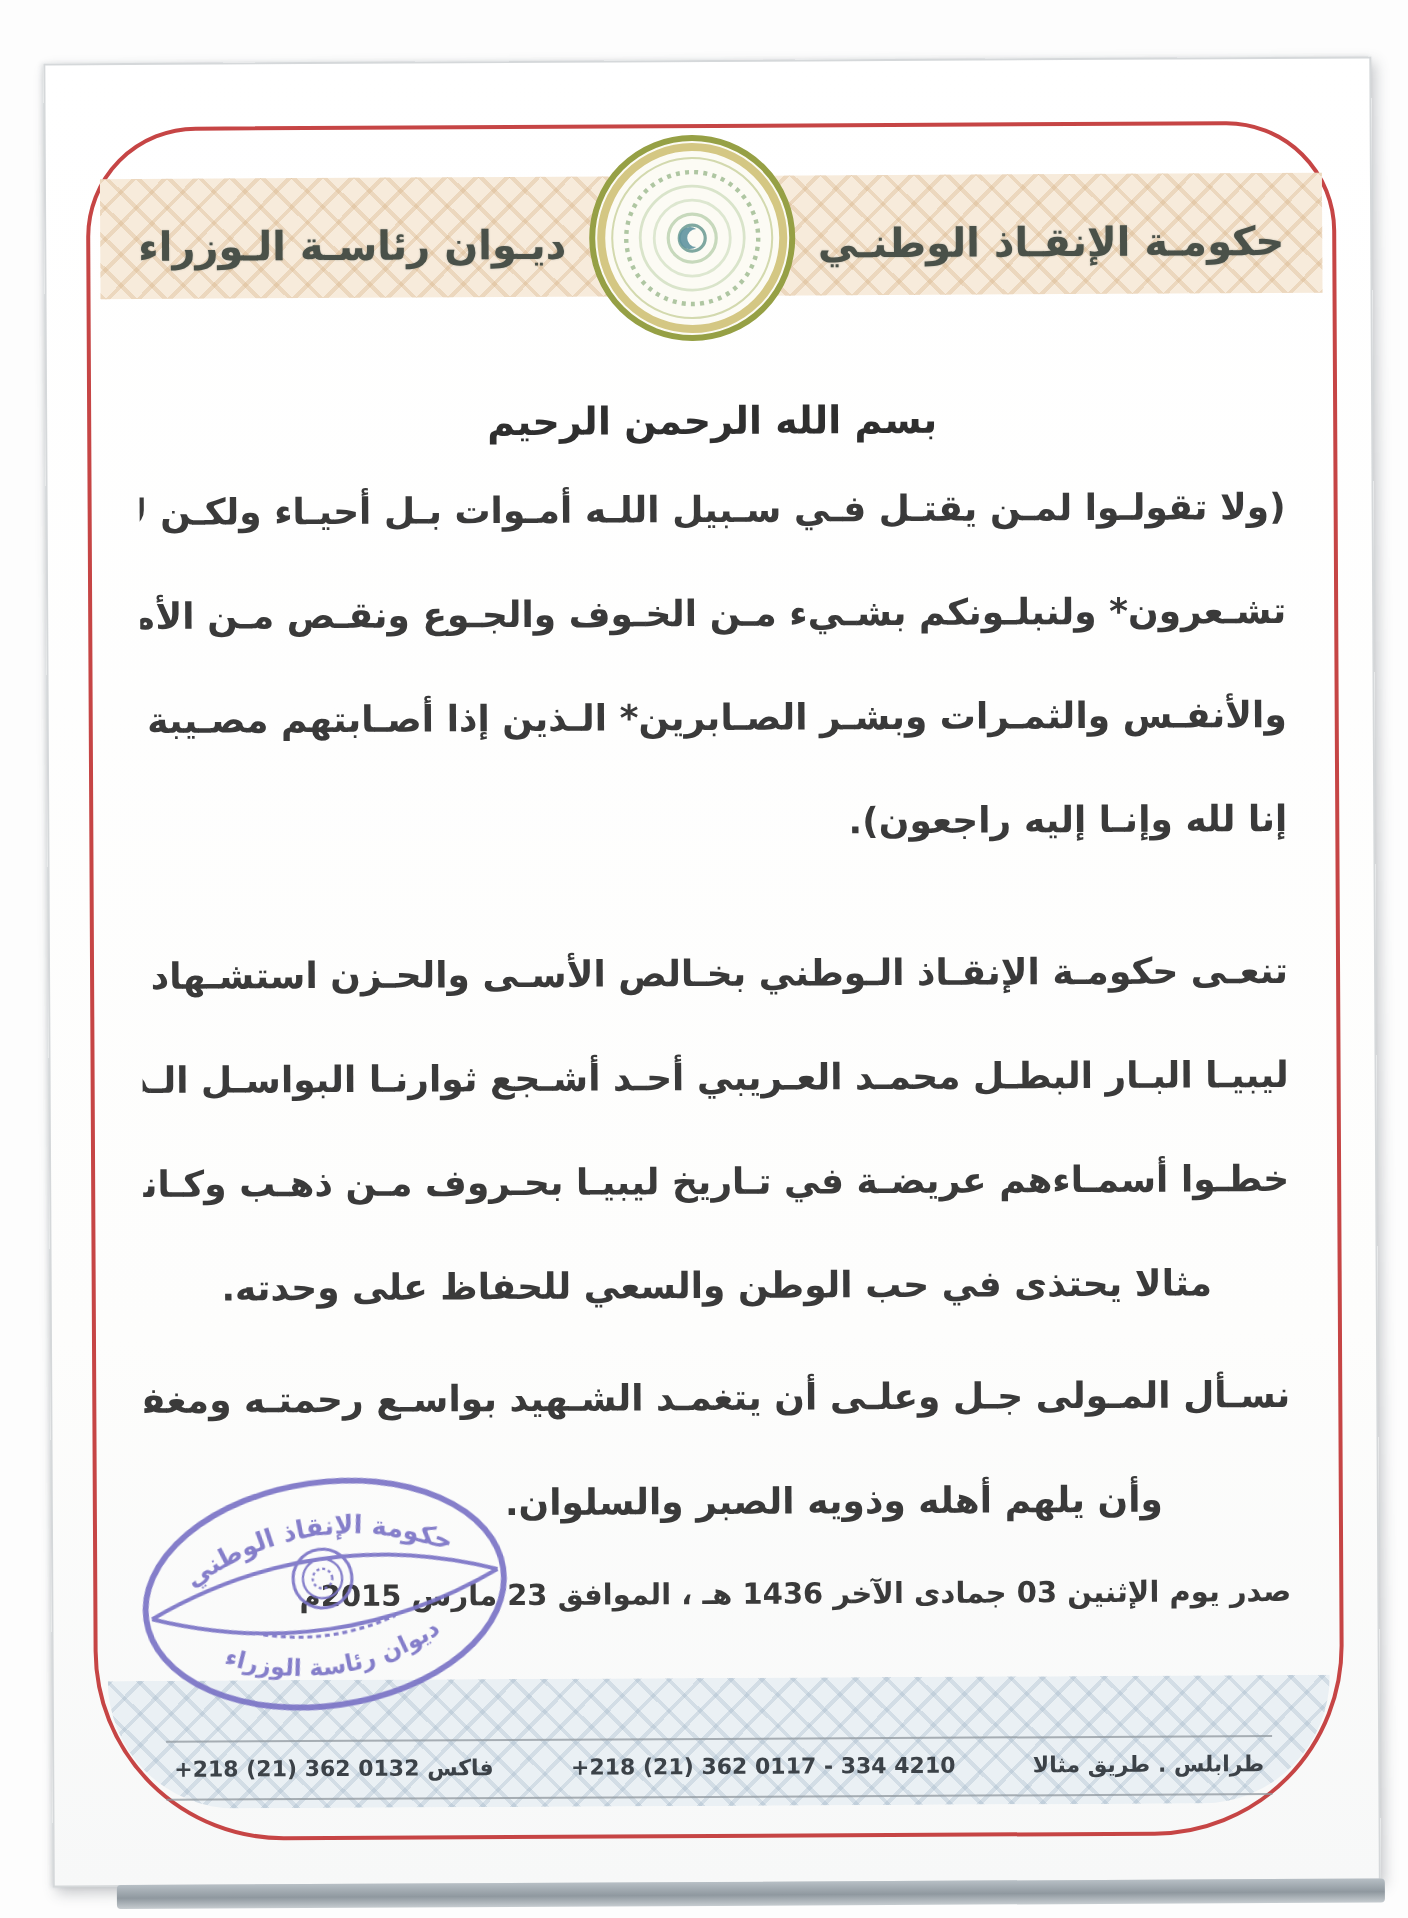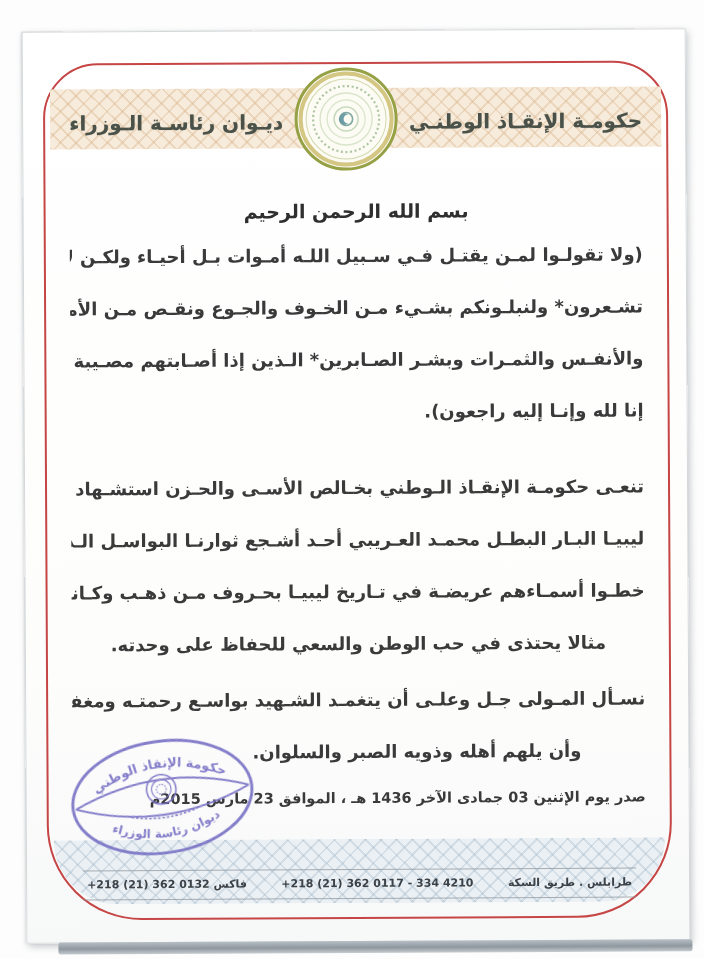--- a/index.html
+++ b/index.html
@@ -161,21 +161,21 @@
         </div>
 
         <div class="footer">
           <div class="rule"></div>
           <div class="contact-row">
             <span class="contact fax-wrap">
               <span>فاكس</span>
               <bdi>+218 (21) 362 0132</bdi>
             </span>
             <span class="contact">+218 (21) 362 0117 - 334 4210</span>
-            <span class="contact" dir="rtl">طرابلس . طريق السكة</span>
+            <span class="contact" dir="rtl">طرابلس . طريق مثالا</span>
           </div>
           <div class="rule"></div>
         </div>
 
       </div>
     </div>
 
     <div class="page-edge"></div>
   </div>
 </div>

